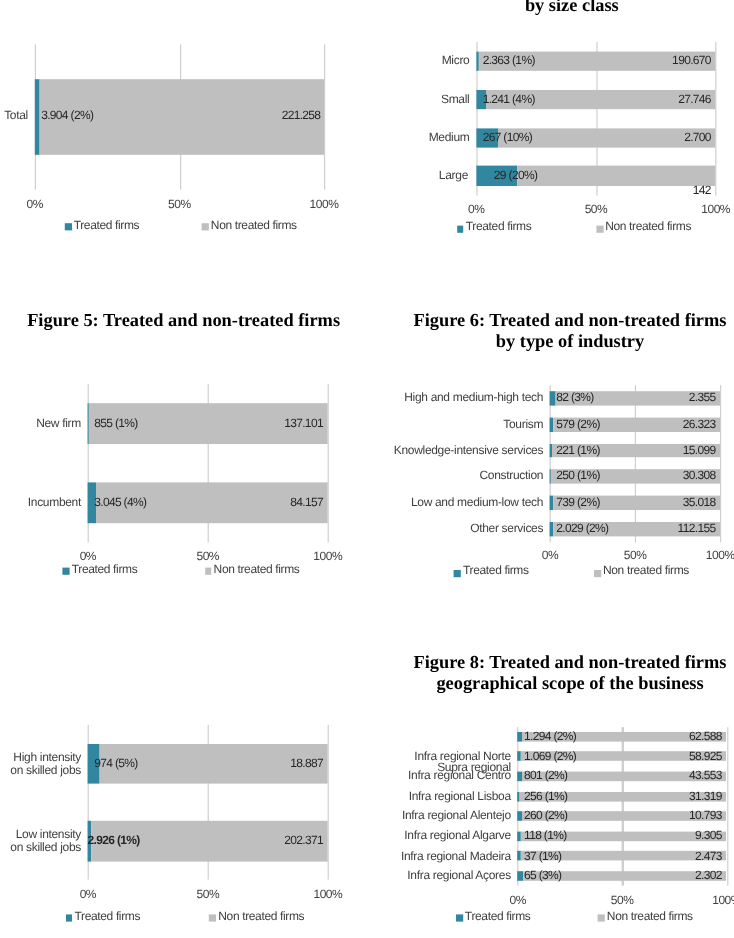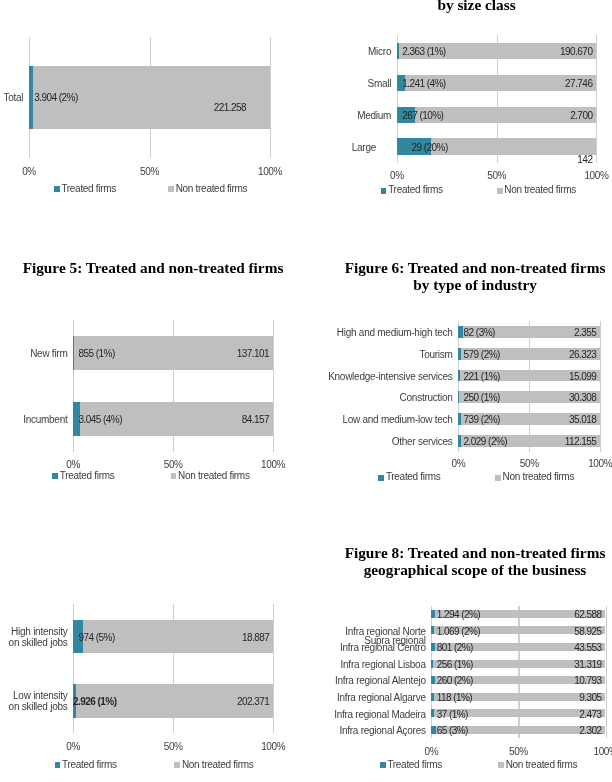--- a/index.html
+++ b/index.html
@@ -28,21 +28,21 @@
       <div class="fig-title" style="left: 306px; top: -15px; width: 306px;"></div>
       <div class="gridline" style="left: 29px; top: 36.8px; height: 121.1px; background: rgb(207, 207, 207);"></div>
       <div class="gridline" style="left: 149.5px; top: 36.8px; height: 121.1px; background: rgb(207, 207, 207);"></div>
       <div class="gridline" style="left: 270px; top: 36.8px; height: 121.1px; background: rgb(207, 207, 207);"></div>
       <div class="bar" style="left: 29px; top: 65.8034px; width: 241px; height: 63.0931px;">
         <div class="seg-t" style="width: 4.17861px; background: rgb(49, 135, 159);"></div>
         <div class="seg-n" style="left: 4.17861px; width: 236.821px; background: rgb(191, 191, 191);"></div>
       </div>
       <div class="cat-label" style="right: 588.7px; top: 97.35px; transform: translateY(-50%); color: rgb(64, 64, 64);"><span>Total</span></div>
       <div class="val-t" style="left: 34.3px; top: 97.35px; transform: translateY(-50%); color: rgb(38, 38, 38);">3.904 (2%)</div>
-      <div class="val-n" style="right: 366px; top: 97.35px; transform: translateY(-50%); color: rgb(38, 38, 38); margin-top: 10px;">221.258</div>
+      <div class="val-n" style="right: 345px; top: 97.35px; transform: translateY(-50%); color: rgb(38, 38, 38);">221.258</div>
       <div class="tick" style="left: 29px; top: 170.6px; transform: translate(-50%, -50%); color: rgb(64, 64, 64);">0%</div>
       <div class="tick" style="left: 149.5px; top: 170.6px; transform: translate(-50%, -50%); color: rgb(64, 64, 64);">50%</div>
       <div class="tick" style="left: 270px; top: 170.6px; transform: translate(-50%, -50%); color: rgb(64, 64, 64);">100%</div>
       <div class="legend-sw" style="left: 53.9px; top: 185.7px; background: rgb(49, 135, 159);"></div>
       <div class="legend-item" style="left: 61.4px; top: 187.6px; transform: translateY(-50%); color: rgb(64, 64, 64);">Treated firms</div>
       <div class="legend-sw" style="left: 168.2px; top: 185.7px; background: rgb(191, 191, 191);"></div>
       <div class="legend-item" style="left: 175.7px; top: 187.6px; transform: translateY(-50%); color: rgb(64, 64, 64);">Non treated firms</div>
     </div>
     <div class="fig" style="left: 0px; top: 0px; width: 612px; height: 782px;">
       <div class="fig-title" style="left: 323.5px; top: -4.5px; width: 306px;">
@@ -69,21 +69,21 @@
         <div class="seg-t" style="width: 17.953px; background: rgb(49, 135, 159);"></div>
         <div class="seg-n" style="left: 17.953px; width: 181.547px; background: rgb(191, 191, 191);"></div>
       </div>
       <div class="cat-label" style="right: 220.8px; top: 114.812px; transform: translateY(-50%); color: rgb(64, 64, 64);"><span>Medium</span></div>
       <div class="val-t" style="left: 402.2px; top: 114.812px; transform: translateY(-50%); color: rgb(38, 38, 38);">267 (10%)</div>
       <div class="val-n" style="right: 19.6px; top: 114.812px; transform: translateY(-50%); color: rgb(38, 38, 38);">2.700</div>
       <div class="bar" style="left: 396.9px; top: 138.437px; width: 199.5px; height: 16.601px;">
         <div class="seg-t" style="width: 33.8333px; background: rgb(49, 135, 159);"></div>
         <div class="seg-n" style="left: 33.8333px; width: 165.667px; background: rgb(191, 191, 191);"></div>
       </div>
-      <div class="cat-label" style="right: 236px; top: 146.738px; transform: translateY(-50%); color: rgb(64, 64, 64);"><span>Large</span></div>
+      <div class="cat-label" style="right: 222px; top: 146.738px; transform: translateY(-50%); color: rgb(64, 64, 64);"><span>Large</span></div>
       <div class="val-t" style="left: 411.546px; top: 146.738px; transform: translateY(-50%); color: rgb(38, 38, 38);">29 (20%)</div>
       <div class="val-n" style="right: 19.6px; top: 146.738px; transform: translateY(-50%); color: rgb(38, 38, 38); margin-top: 12px;">142</div>
       <div class="tick" style="left: 396.9px; top: 174.8px; transform: translate(-50%, -50%); color: rgb(64, 64, 64);">0%</div>
       <div class="tick" style="left: 496.65px; top: 174.8px; transform: translate(-50%, -50%); color: rgb(64, 64, 64);">50%</div>
       <div class="tick" style="left: 596.4px; top: 174.8px; transform: translate(-50%, -50%); color: rgb(64, 64, 64);">100%</div>
       <div class="legend-sw" style="left: 380.7px; top: 187.5px; background: rgb(49, 135, 159);"></div>
       <div class="legend-item" style="left: 388.2px; top: 189.4px; transform: translateY(-50%); color: rgb(64, 64, 64);">Treated firms</div>
       <div class="legend-sw" style="left: 496.8px; top: 187.5px; background: rgb(191, 191, 191);"></div>
       <div class="legend-item" style="left: 504.3px; top: 189.4px; transform: translateY(-50%); color: rgb(64, 64, 64);">Non treated firms</div>
     </div>

